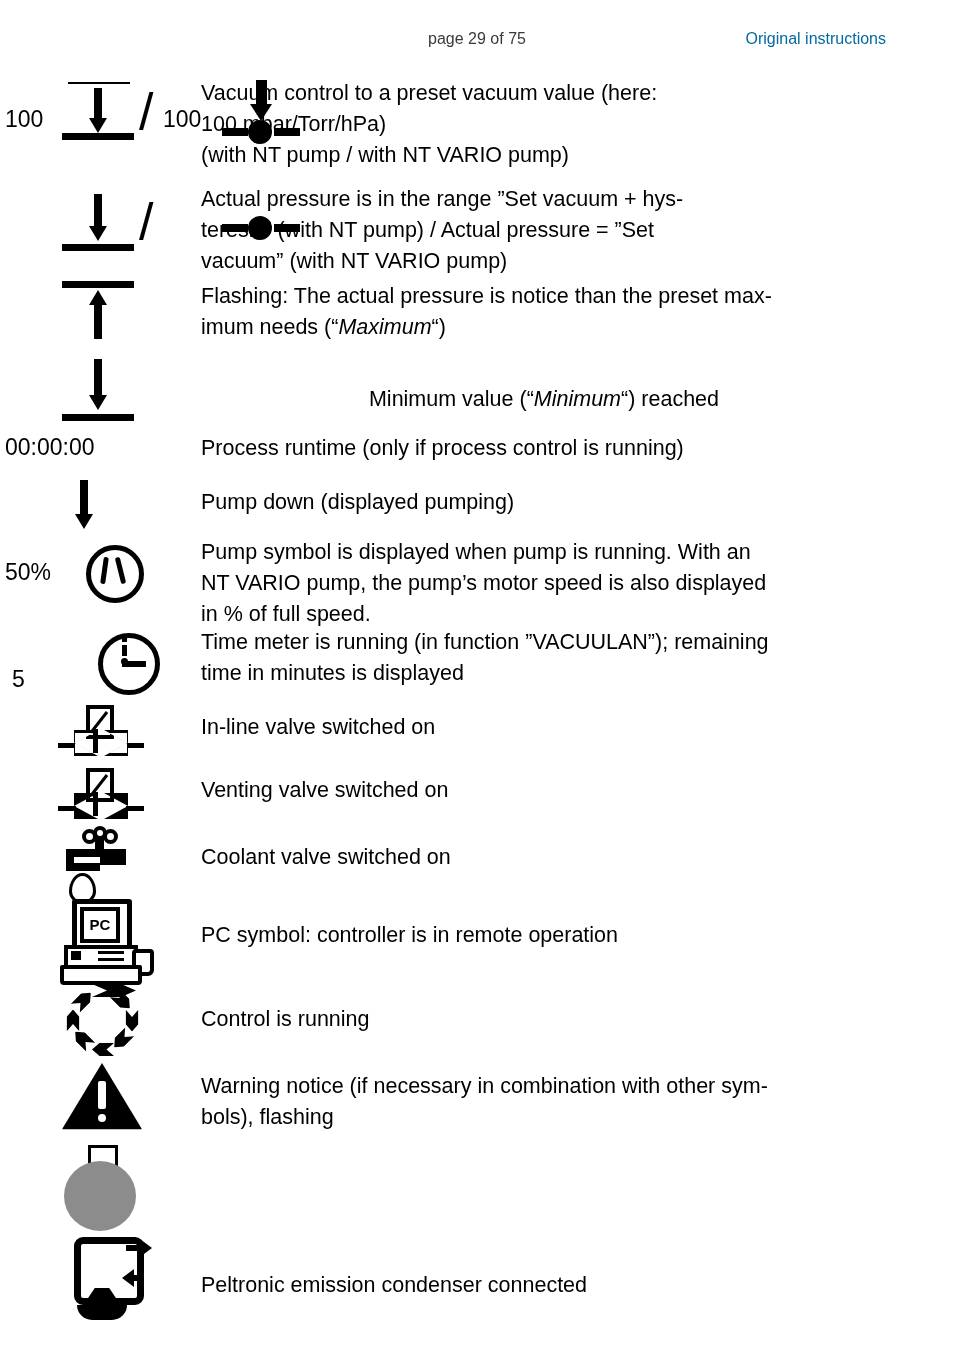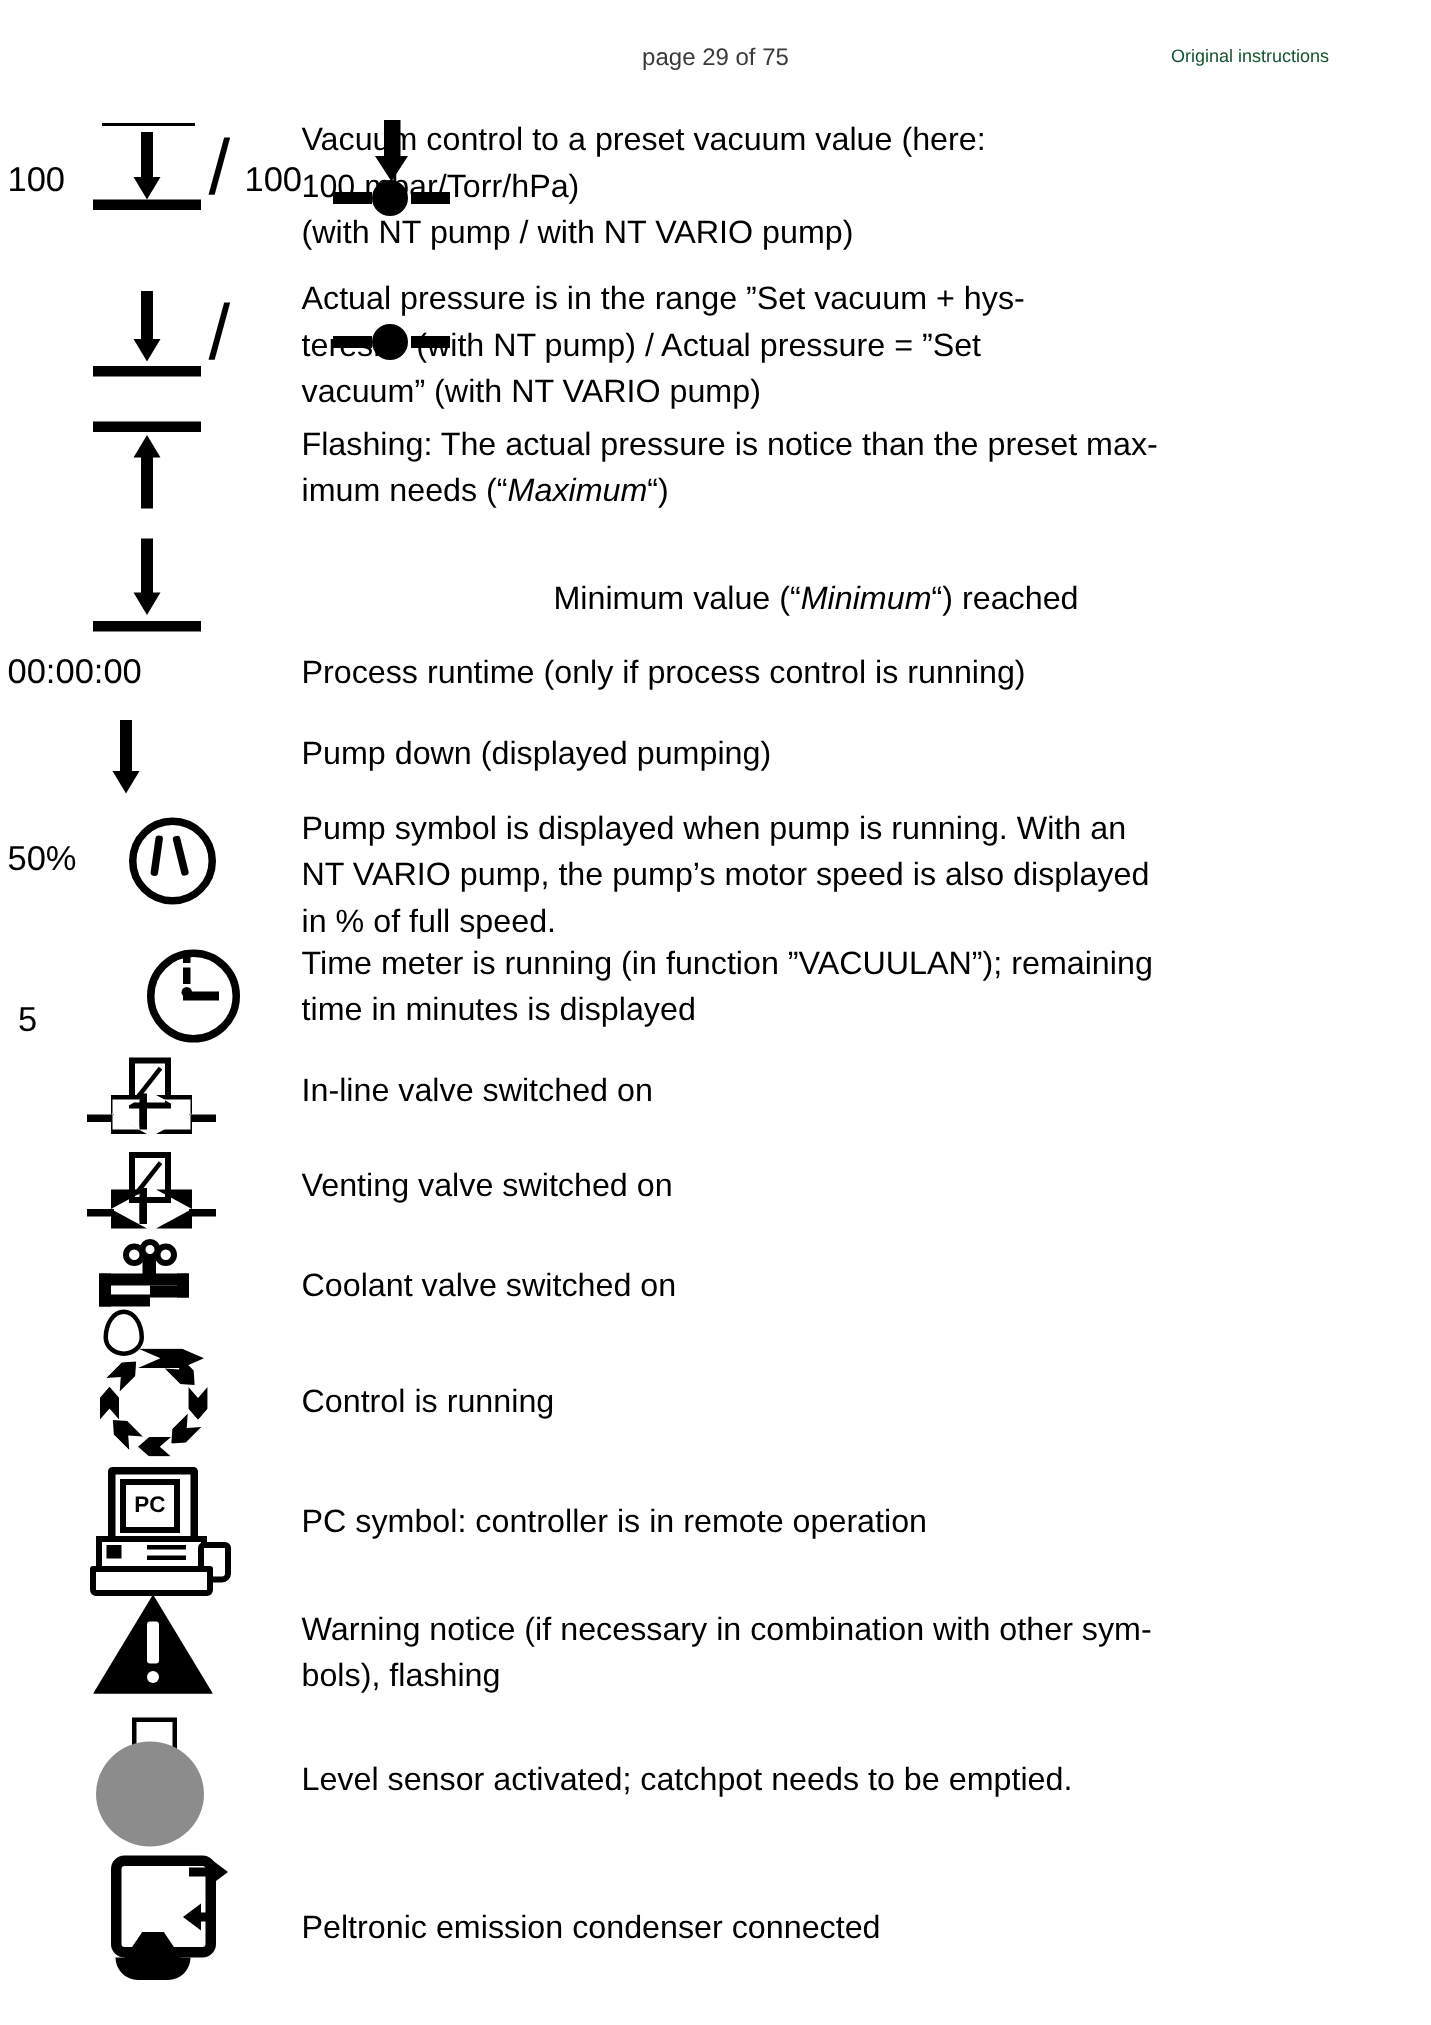--- a/index.html
+++ b/index.html
@@ -14,21 +14,21 @@
   .page { position:relative; width:954px; height:1350px; }
 
   
   .header { position:absolute; left:0; top:30px; width:954px; height:24px; }
   .header .page-num {
     position:absolute; left:0; top:0; width:954px;
     text-align:center; font-size:16px; color:#3a3a3a;
   }
   .header .orig {
     position:absolute; right:68px; top:0;
-    font-size:12px; color:#14532d;
+    font-size:16px; color:#0369a1;
   }
 
   
   .rows { position:absolute; left:0; top:72px; width:954px; }
   .row { position:relative; width:954px; }
   .sym-cell {
     position:absolute; left:0; top:0;
     width:196px; height:100%;
   }
   .txt-cell {
@@ -351,80 +351,77 @@
           <div class="part" style="left:38px; top:28px; width:26px; height:8px;"></div>
 
           <div class="drop" style="left:7px; top:44px; width:21px; height:25px;"></div>
         </div>
       </div>
       <div class="txt-cell nojust" style="top:15px; text-align:left;">
         <div>Coolant valve switched on</div>
       </div>
     </div>
 
-    <div class="row" style="height:79px;">
-      <div class="sym-cell">
-        <div class="cycle" style="left:64px; top:4px; width:72px; height:72px;">
-
-          <div class="chev" style="left:28px; top:-2px; border-left:11px solid transparent; border-right:11px solid transparent; border-bottom:0; border-top:0; width:22px; height:13px; background:#000; clip-path:polygon(0 0, 66% 0, 100% 50%, 66% 100%, 0 100%, 34% 50%);"></div>
-          <div class="chev" style="left:47px; top:8px; width:22px; height:13px; background:#000; transform:rotate(45deg); clip-path:polygon(0 0, 66% 0, 100% 50%, 66% 100%, 0 100%, 34% 50%);"></div>
-          <div class="chev" style="left:57px; top:28px; width:22px; height:13px; background:#000; transform:rotate(90deg); clip-path:polygon(0 0, 66% 0, 100% 50%, 66% 100%, 0 100%, 34% 50%);"></div>
-          <div class="chev" style="left:47px; top:47px; width:22px; height:13px; background:#000; transform:rotate(135deg); clip-path:polygon(0 0, 66% 0, 100% 50%, 66% 100%, 0 100%, 34% 50%);"></div>
-          <div class="chev" style="left:28px; top:57px; width:22px; height:13px; background:#000; transform:rotate(180deg); clip-path:polygon(0 0, 66% 0, 100% 50%, 66% 100%, 0 100%, 34% 50%);"></div>
-          <div class="chev" style="left:8px; top:47px; width:22px; height:13px; background:#000; transform:rotate(225deg); clip-path:polygon(0 0, 66% 0, 100% 50%, 66% 100%, 0 100%, 34% 50%);"></div>
-          <div class="chev" style="left:-2px; top:28px; width:22px; height:13px; background:#000; transform:rotate(270deg); clip-path:polygon(0 0, 66% 0, 100% 50%, 66% 100%, 0 100%, 34% 50%);"></div>
-          <div class="chev" style="left:8px; top:8px; width:22px; height:13px; background:#000; transform:rotate(315deg); clip-path:polygon(0 0, 66% 0, 100% 50%, 66% 100%, 0 100%, 34% 50%);"></div>
-        </div>
-      </div>
-      <div class="txt-cell nojust" style="top:22px; text-align:left;">
-        <div>Control is running</div>
-      </div>
-    </div>
-
     <div class="row" style="height:85px;">
       <div class="sym-cell">
         <div class="pc" style="left:60px; top:2px; width:90px; height:76px;">
           <div class="mon" style="left:12px; top:0; width:50px; height:46px;"></div>
           <div class="mon-in" style="left:20px; top:8px; width:32px; height:28px; line-height:28px;">PC</div>
           <div class="tower" style="left:4px; top:46px; width:66px; height:22px;"></div>
           <div class="sq" style="left:11px; top:52px; width:10px; height:9px;"></div>
           <div class="ln" style="left:38px; top:52px; width:26px;"></div>
           <div class="ln" style="left:38px; top:59px; width:26px;"></div>
           <div class="mouse" style="left:72px; top:50px; width:14px; height:19px;"></div>
           <div class="kbd" style="left:0; top:66px; width:74px; height:12px;"></div>
         </div>
       </div>
       <div class="txt-cell nojust" style="top:23px; text-align:left;">
         <div>PC symbol: controller is in remote operation</div>
       </div>
     </div>
 
+    <div class="row" style="height:79px;">
+      <div class="sym-cell">
+        <div class="cycle" style="left:64px; top:4px; width:72px; height:72px;">
+
+          <div class="chev" style="left:28px; top:-2px; border-left:11px solid transparent; border-right:11px solid transparent; border-bottom:0; border-top:0; width:22px; height:13px; background:#000; clip-path:polygon(0 0, 66% 0, 100% 50%, 66% 100%, 0 100%, 34% 50%);"></div>
+          <div class="chev" style="left:47px; top:8px; width:22px; height:13px; background:#000; transform:rotate(45deg); clip-path:polygon(0 0, 66% 0, 100% 50%, 66% 100%, 0 100%, 34% 50%);"></div>
+          <div class="chev" style="left:57px; top:28px; width:22px; height:13px; background:#000; transform:rotate(90deg); clip-path:polygon(0 0, 66% 0, 100% 50%, 66% 100%, 0 100%, 34% 50%);"></div>
+          <div class="chev" style="left:47px; top:47px; width:22px; height:13px; background:#000; transform:rotate(135deg); clip-path:polygon(0 0, 66% 0, 100% 50%, 66% 100%, 0 100%, 34% 50%);"></div>
+          <div class="chev" style="left:28px; top:57px; width:22px; height:13px; background:#000; transform:rotate(180deg); clip-path:polygon(0 0, 66% 0, 100% 50%, 66% 100%, 0 100%, 34% 50%);"></div>
+          <div class="chev" style="left:8px; top:47px; width:22px; height:13px; background:#000; transform:rotate(225deg); clip-path:polygon(0 0, 66% 0, 100% 50%, 66% 100%, 0 100%, 34% 50%);"></div>
+          <div class="chev" style="left:-2px; top:28px; width:22px; height:13px; background:#000; transform:rotate(270deg); clip-path:polygon(0 0, 66% 0, 100% 50%, 66% 100%, 0 100%, 34% 50%);"></div>
+          <div class="chev" style="left:8px; top:8px; width:22px; height:13px; background:#000; transform:rotate(315deg); clip-path:polygon(0 0, 66% 0, 100% 50%, 66% 100%, 0 100%, 34% 50%);"></div>
+        </div>
+      </div>
+      <div class="txt-cell nojust" style="top:22px; text-align:left;">
+        <div>Control is running</div>
+      </div>
+    </div>
+
     <div class="row" style="height:82px;">
       <div class="sym-cell">
         <div class="warn" style="left:62px; top:2px; width:80px; height:72px;">
           <div class="tri-body" style="left:0; top:0; width:80px; height:72px;"></div>
           <div class="bang" style="left:36px; top:18px; width:8px; height:28px; border-radius:2px;"></div>
           <div class="bang-dot" style="left:36px; top:51px; width:8px; height:8px;"></div>
         </div>
       </div>
       <div class="txt-cell" style="top:10px;">
         <div>Warning notice (if necessary in combination with other sym-</div>
         <div class="nojust" style="text-align:left;">bols), flashing</div>
       </div>
     </div>
 
     <div class="row" style="height:92px;">
       <div class="sym-cell">
         <div class="flask" style="left:64px; top:2px; width:80px; height:86px;">
           <div class="neck" style="left:24px; top:0; width:24px; height:22px;"></div>
           <div class="bulb" style="left:0; top:16px; width:72px; height:70px; background:#8c8c8c;"></div>
         </div>
-      </div>
-      <div class="txt-cell nojust" style="top:28px; text-align:left;">
-        <div>Level sensor activated; catchpot needs to be emptied.</div>
       </div>
     </div>
 
     <div class="row" style="height:96px;">
       <div class="sym-cell">
         <div class="pelt" style="left:64px; top:2px; width:90px; height:88px;">
           <div class="body" style="left:10px; top:0; width:56px; height:54px;"></div>
           <div class="pin" style="left:62px; top:8px; width:18px;"></div>
           <div class="ah" style="left:76px; top:2px; border-top:9px solid transparent; border-bottom:9px solid transparent; border-left:12px solid #000;"></div>
           <div class="pin" style="left:62px; top:38px; width:18px;"></div>

